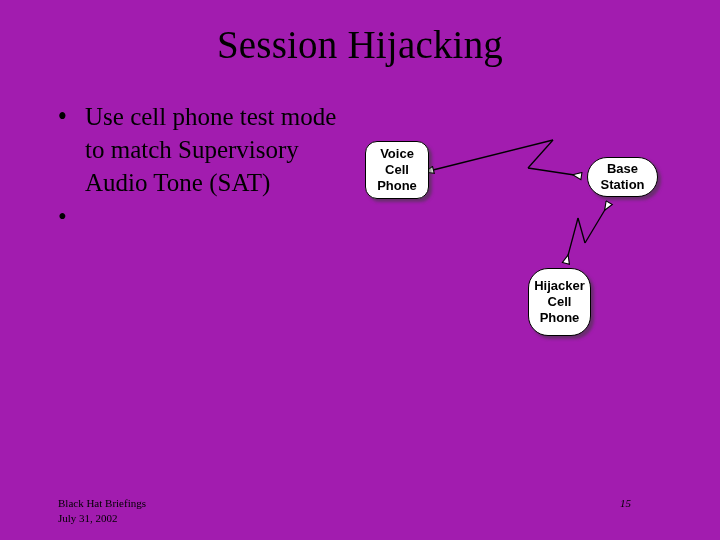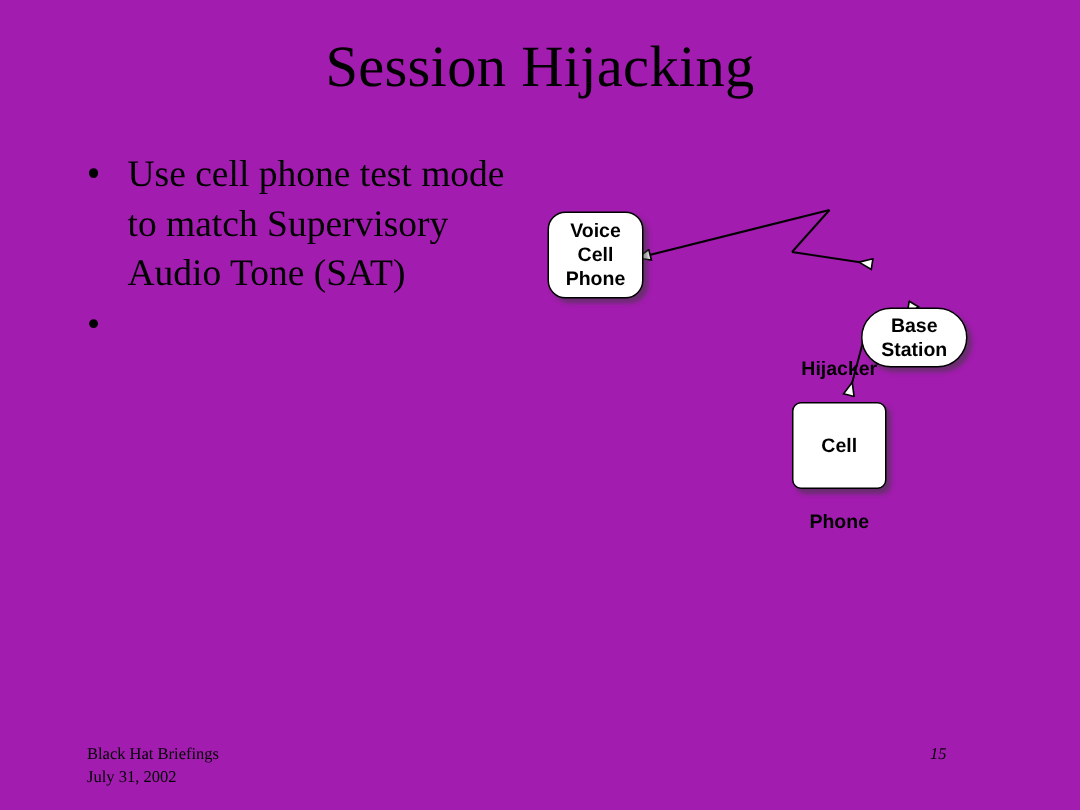--- a/index.html
+++ b/index.html
@@ -97,30 +97,28 @@
     text-align: center;
   }
   .node-line { display: block; white-space: nowrap; }
 
   #node-legit {
     left: 25px;  top: 31px;
     width: 64px; height: 58px;
     border-radius: 12px;
   }
   #node-base {
-    left: 234px; top: 47px;
+    left: 247px; top: 47px;
     width: 71px; height: 40px;
     border-radius: 20px;
-    margin-top: 48px;
   }
   #node-hijacker {
     left: 188px; top: 158px;
-    width: 63px; height: 58px;
-    border-radius: 6px;
-    gap: 35px;
+    width: 63px; height: 68px;
+    border-radius: 20px;
   }
 
   
   .footer-text {
     position: absolute;
     font-family: "Liberation Serif", "DejaVu Serif", serif;
     font-size: 11px;
     line-height: 15px;
     color: #000000;
   }

